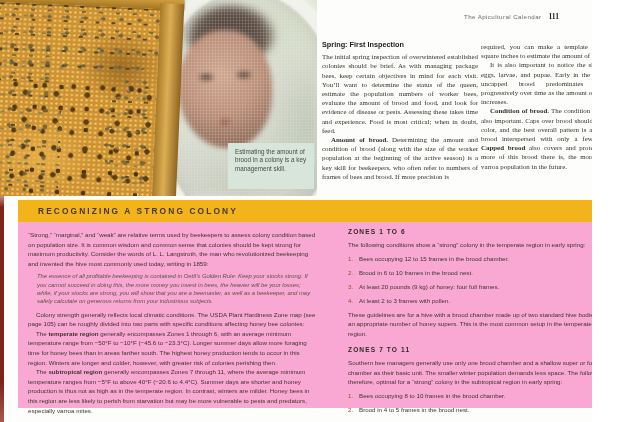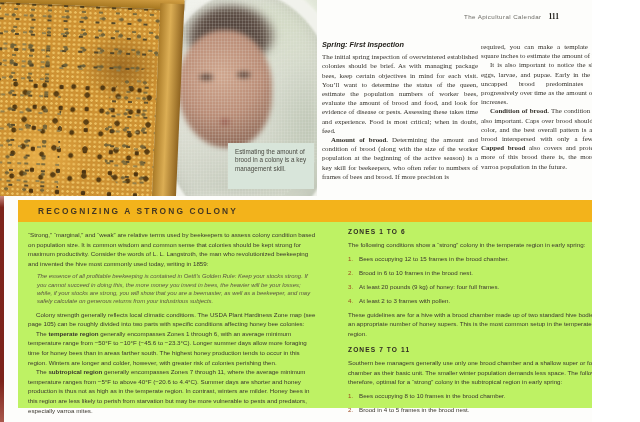--- a/index.html
+++ b/index.html
@@ -67,27 +67,27 @@
 
   
   .runhead{position:absolute;top:12px;right:33px;display:flex;align-items:baseline;gap:7px;}
   .runhead .title{font-size:6.2px;color:#6b6a64;letter-spacing:.4px;}
   .runhead .num{font-size:7.6px;font-weight:bold;color:#23211c;font-family:"Liberation Serif",serif;}
 
   
   .article{color:#33302a;font-family:"Liberation Serif",serif;font-size:6.9px;line-height:9.2px;text-align:justify;}
   .col1{position:absolute;left:322px;top:40px;width:156px;}
   .col2{position:absolute;left:481px;top:42px;width:153px;}
-  .article h3{margin:0 0 3px 0;font-family:"Liberation Sans",sans-serif;font-size:7.3px;color:#23211c;font-style:italic;}
+  .article h3{margin:0 0 3px 0;font-family:"Liberation Sans",sans-serif;font-size:7.3px;color:#23211c;}
   .article p{margin:0;}
   .article p.ind{text-indent:9px;}
   .article b{font-weight:bold;}
 
   
-  .colony-box{position:absolute;left:18px;top:200px;width:604px;height:208px;background:#bef264;}
+  .colony-box{position:absolute;left:18px;top:200px;width:604px;height:208px;background:#f9a8d4;}
   .band{position:absolute;left:0;top:0;right:0;height:22px;background:#f3b31b;display:flex;align-items:center;}
   .band .band-title{margin-left:20px;font-size:8.4px;font-weight:bold;letter-spacing:2.1px;color:#453823;}
   .box-col-l{position:absolute;left:10px;top:30px;width:292px;font-size:6.2px;line-height:9.6px;color:#3a362e;}
   .box-col-r{position:absolute;left:330px;top:27px;width:264px;font-size:6.2px;line-height:9.4px;color:#3a362e;}
   .box-col-l p{margin:0;}
   .box-col-l p.ind{text-indent:8px;}
   .box-col-l .quote{margin:4px 4px 4px 9px;font-size:5.9px;line-height:8.3px;font-style:italic;color:#5a5342;}
   .zone-head{font-size:6.6px;font-weight:bold;letter-spacing:1.1px;color:#2f2b22;margin:0 0 2px 0;}
   .zone-head.second{margin-top:7px;}
   .box-col-r p{margin:0 0 4px 0;}

